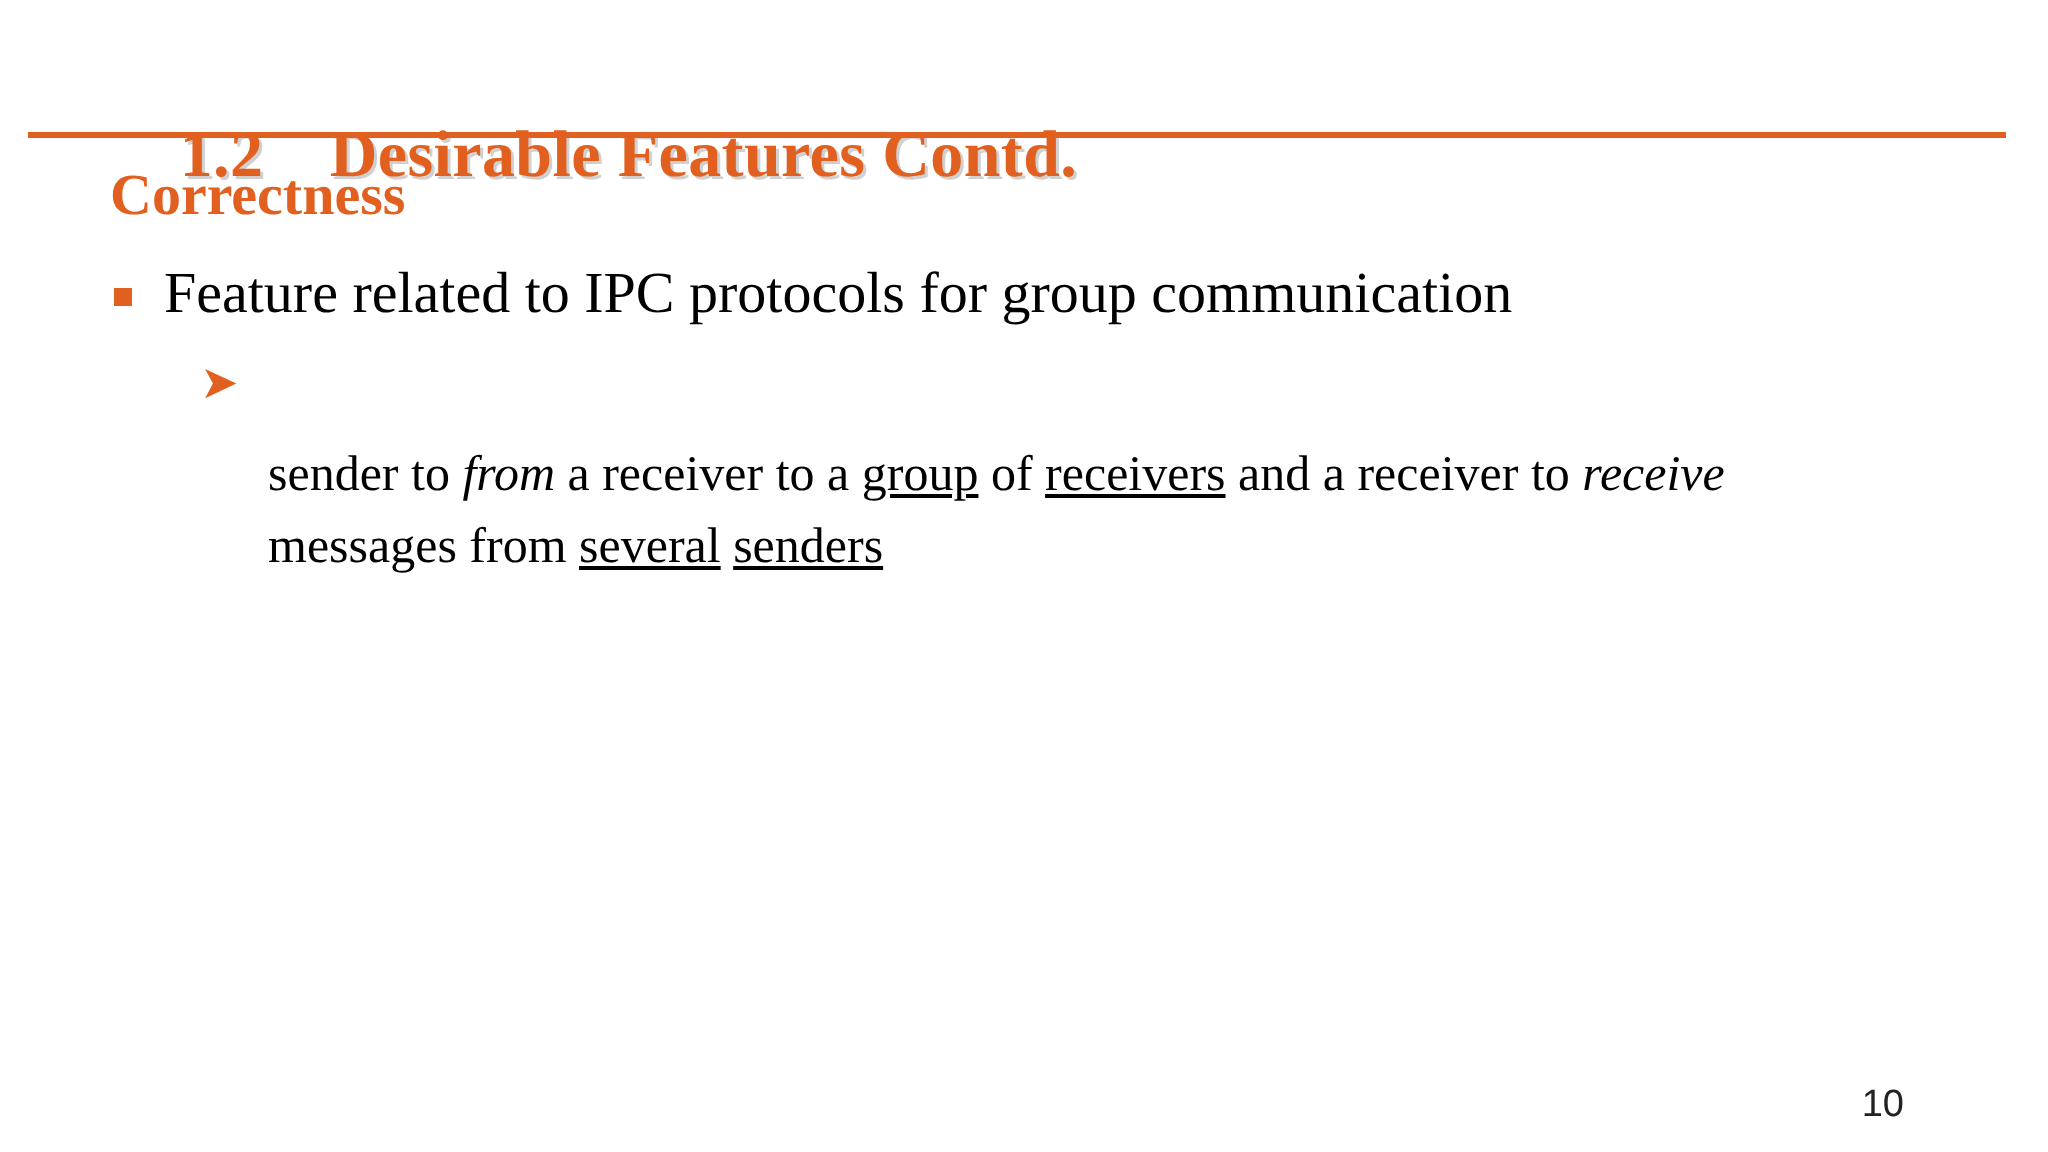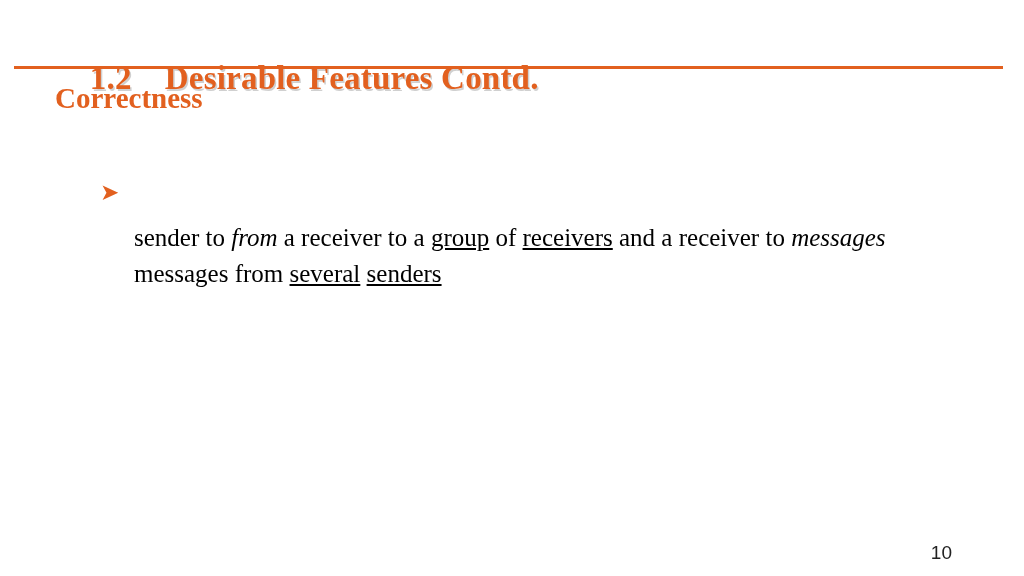--- a/index.html
+++ b/index.html
@@ -145,24 +145,28 @@
   <div class="slide-title">
     <span class="title-num">1.2</span><span>Desirable Features Contd.</span>
   </div>
 
   <div class="title-rule"></div>
 
   <div class="section-heading">Correctness</div>
 
   <div class="body-area">
 
+    <div class="bullet-l1">
+      <span class="marker-square"></span>
+      <span class="bullet-l1-text">Feature related to IPC protocols for group communication</span>
+    </div>
 
     <div class="bullet-l2">
       <span class="marker-arrow">➤</span>
     </div>
 
-    <div class="para"><span>sender to </span><span class="it">from</span><span> a receiver to a </span><span class="ul">group</span><span> of </span><span class="ul">receivers</span><span> and a receiver to </span><span class="it">messages</span><span> messages from </span><span class="ul">several</span><span> </span><span class="ul">senders</span></div>
+    <div class="para"><span>sender to </span><span class="it">from</span><span> a receiver to a </span><span class="ul">group</span><span> of </span><span class="ul">receivers</span><span> and a receiver to </span><span class="it">receive</span><span> messages from </span><span class="ul">several</span><span> </span><span class="ul">senders</span></div>
 
   </div>
 
   <div class="page-number">10</div>
 
 </div>
 
 </body></html>

